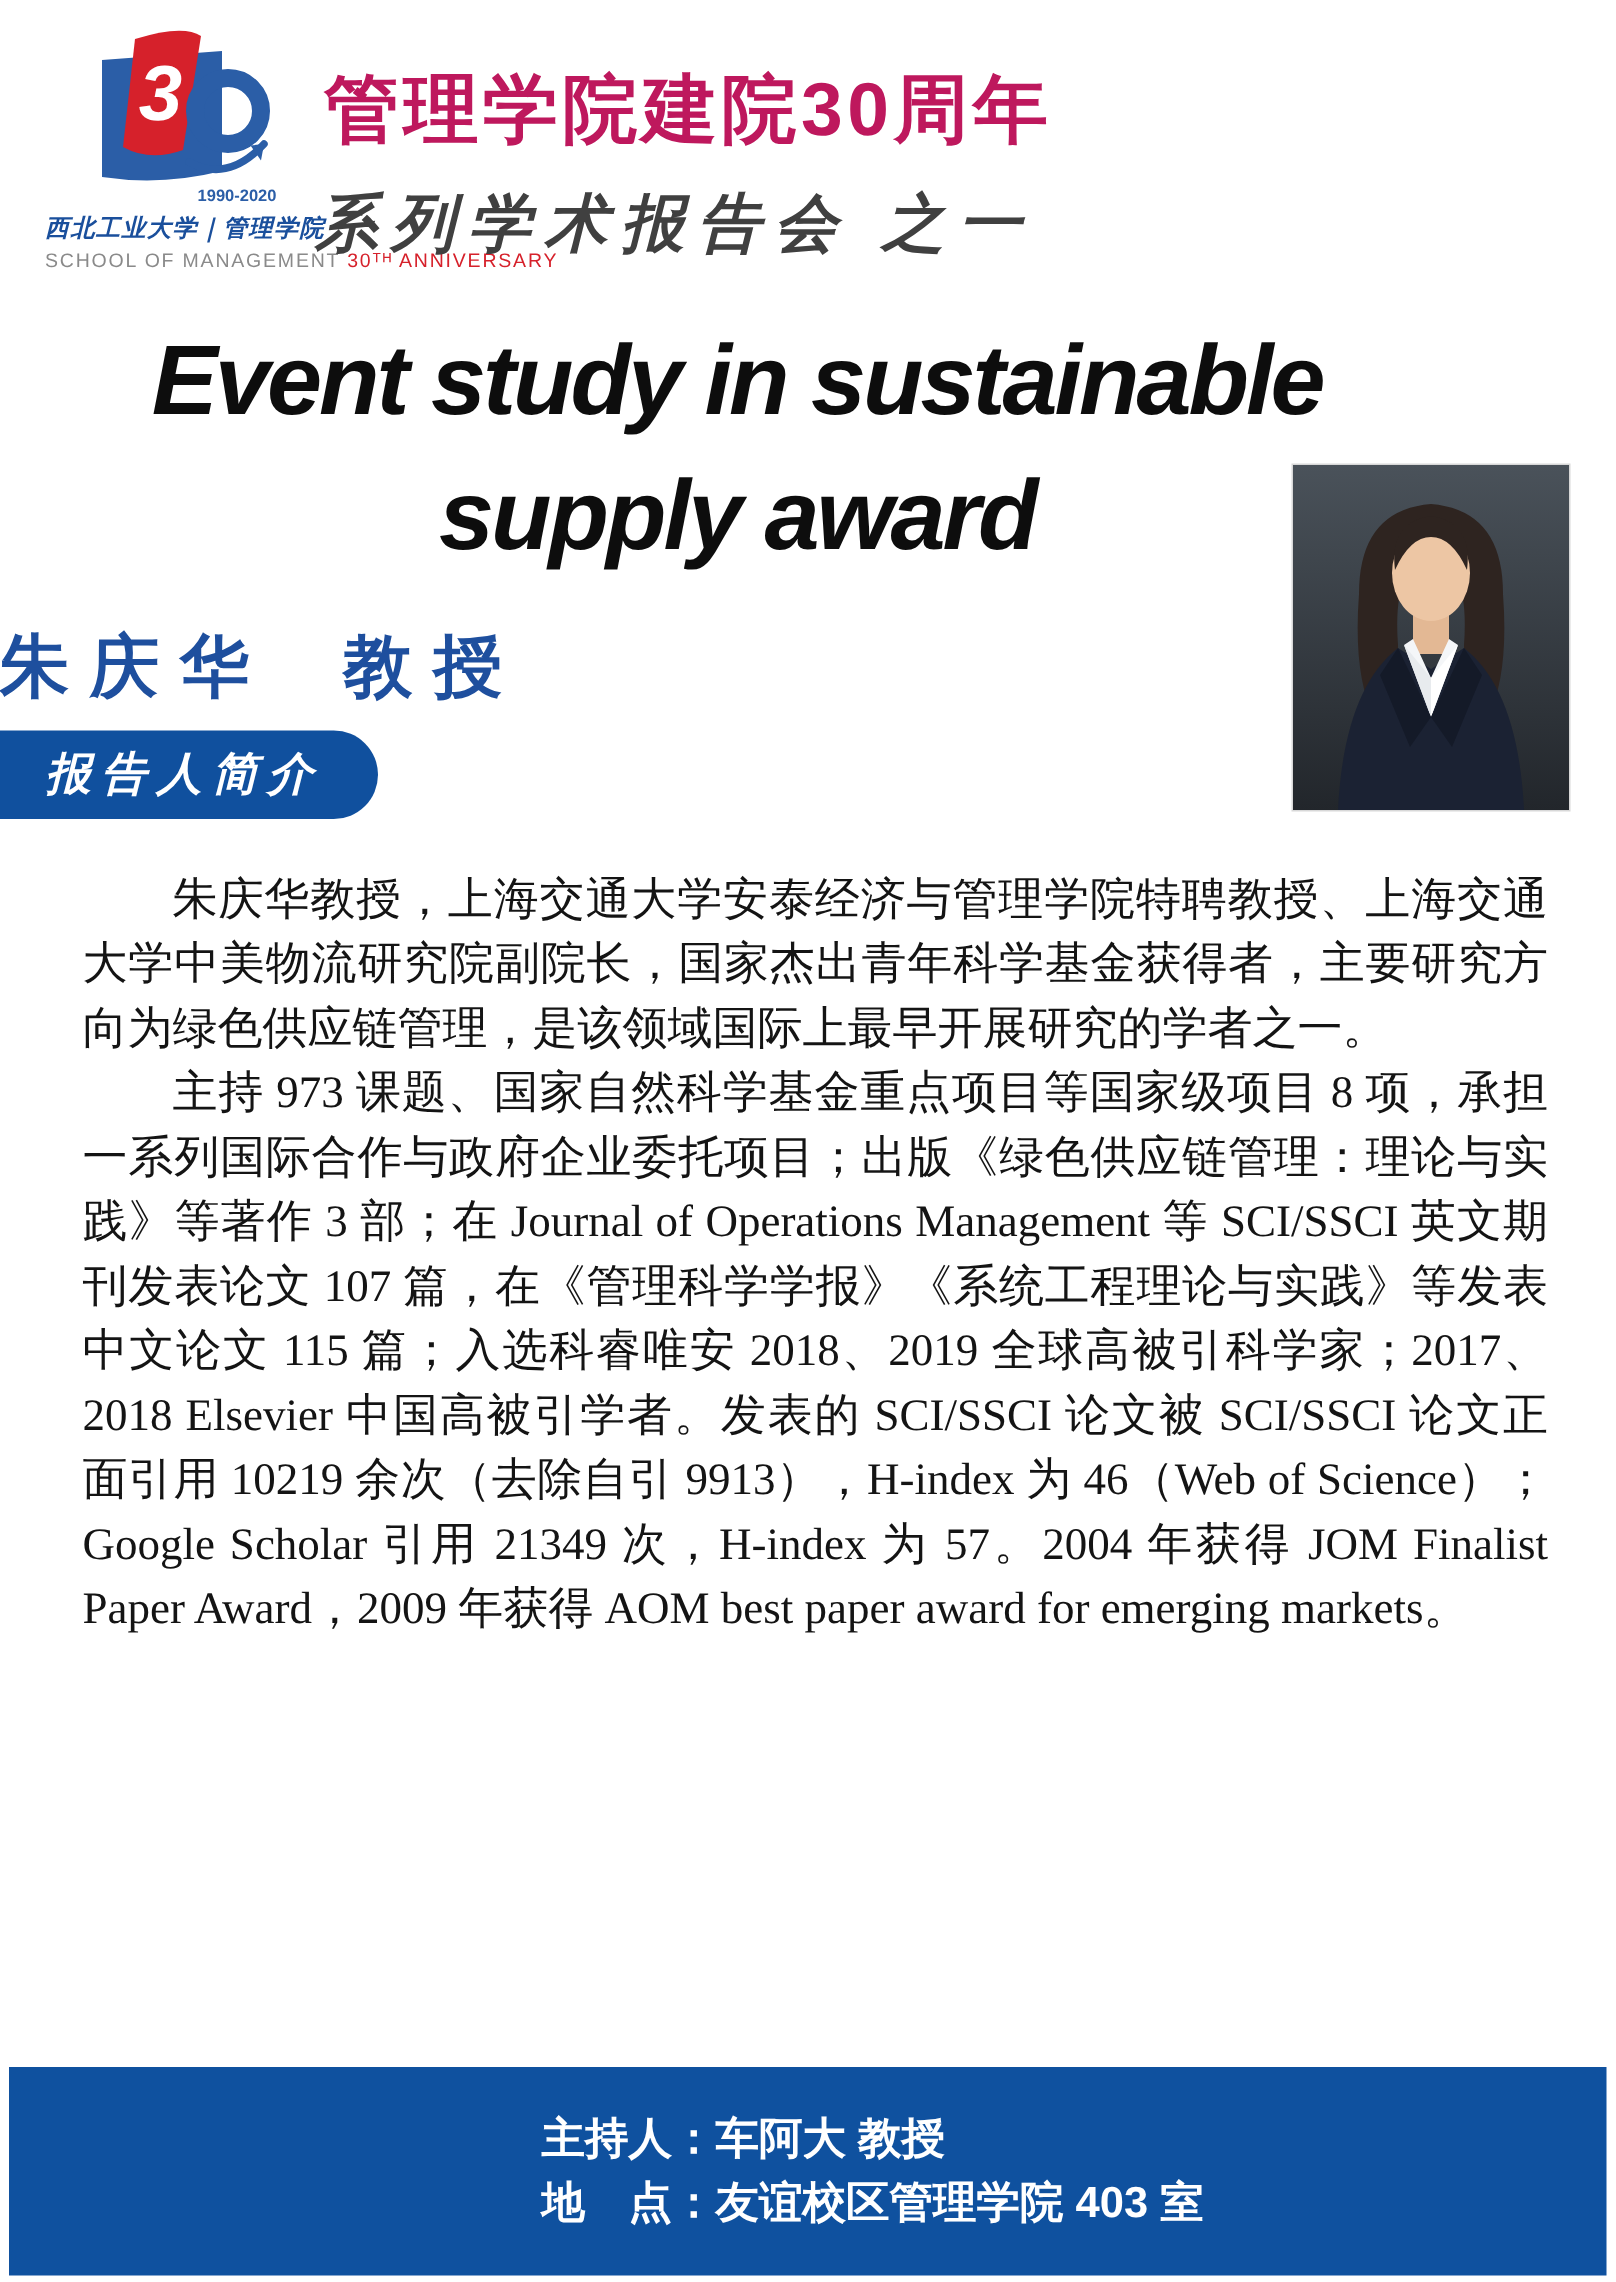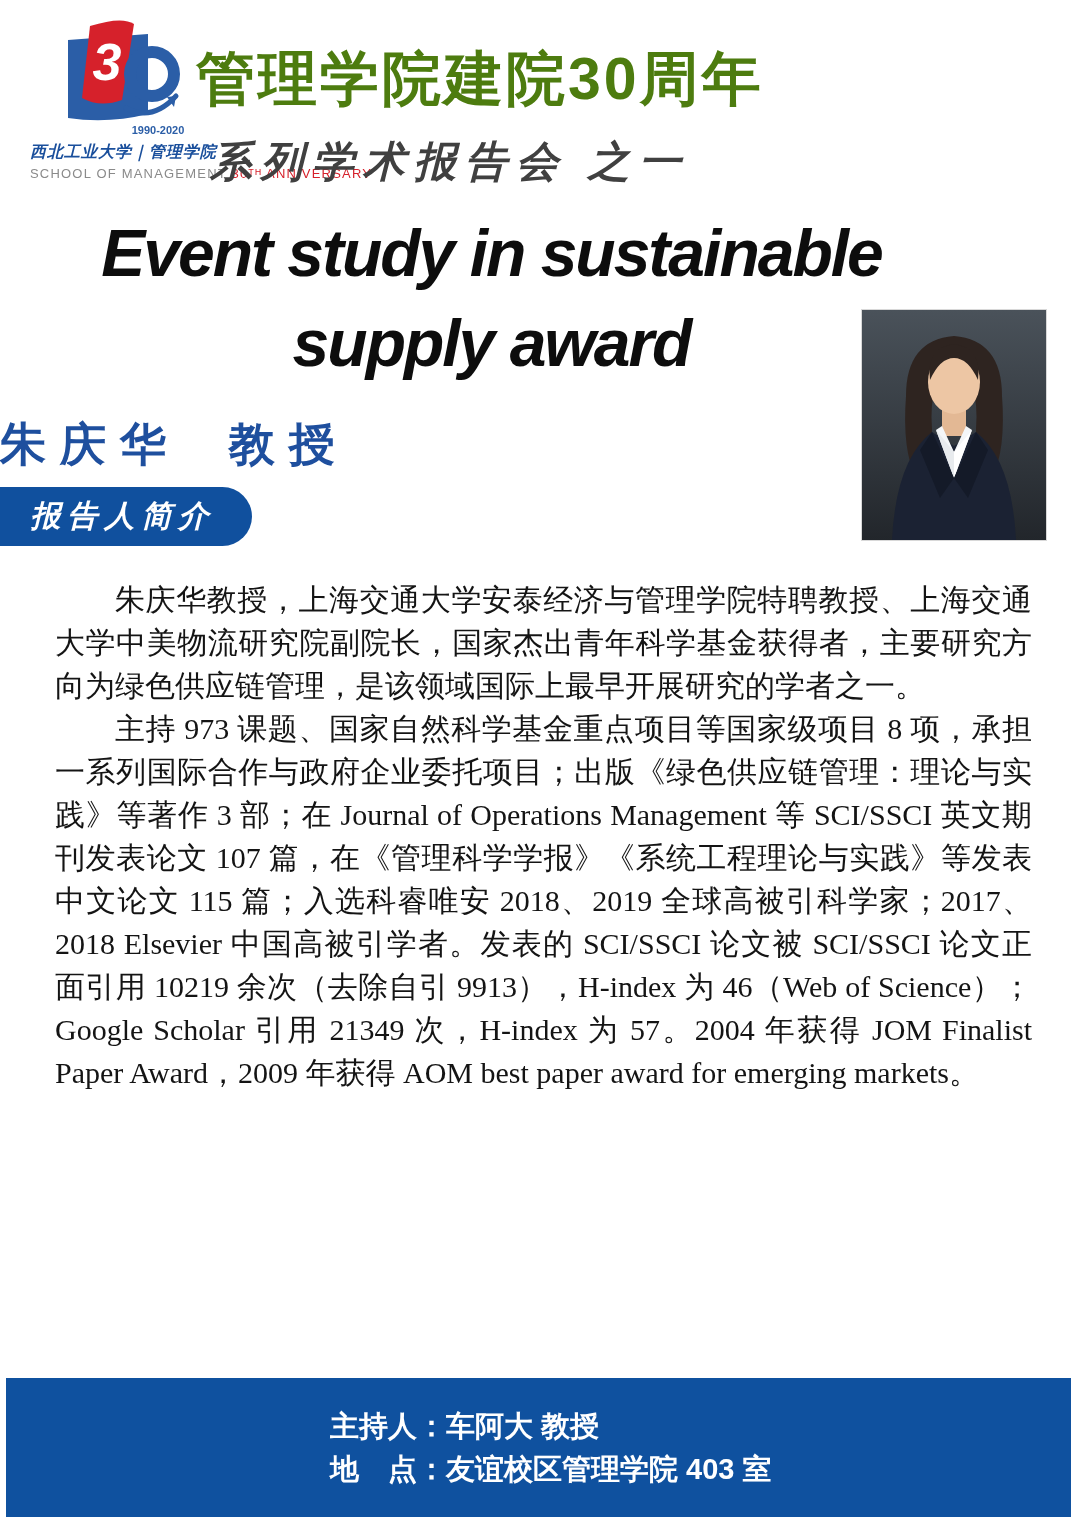--- a/index.html
+++ b/index.html
@@ -25,22 +25,22 @@
   .logo-en {
     font-family:"Liberation Sans", sans-serif;
     color:#8a8a8a; font-size:13px; letter-spacing:1.2px;
     text-align:center; margin-top:3px; white-space:nowrap;
   }
   .logo-en .anniv { color:#d6212b; }
 
   .header-titles { position:absolute; left:196px; top:40px; width:760px; }
   .header-title-cn {
     font-family:"Liberation Sans", sans-serif;
-    color:#4d7c0f; font-size:59px; font-weight:900;
-    letter-spacing:3px; white-space:nowrap;
+    color:#be185d; font-size:50px; font-weight:900;
+    letter-spacing:3px; white-space:nowrap;margin-left:20px;
   }
   .header-subtitle-cn {
     font-family:"Liberation Sans", sans-serif;
     color:#404040; font-size:42px; font-weight:bold; font-style:italic;
     letter-spacing:9px; margin-top:14px; margin-left:14px; white-space:nowrap;
   }
 
   
   .talk-title {
     position:absolute; left:0; top:208px; width:983px;
@@ -85,21 +85,21 @@
     font-size:30px; line-height:43px;
     text-align:justify;
     color:#141414;
   }
   .bio p { text-indent:2em; margin:0; }
 
   
   .footer {
     position:absolute; left:6px; right:6px; top:1378px; bottom:4px;
     background:#0f519f;
-    display:flex; align-items:center;
+    display:flex; align-items:center;padding-left:31px;
   }
   .footer-lines { margin-left:324px; }
   .footer-line {
     font-family:"Liberation Sans", sans-serif;
     color:#ffffff; font-weight:bold;
     font-size:29px; line-height:43px; white-space:nowrap;
   }
 </style>
 </head>
 <body>

